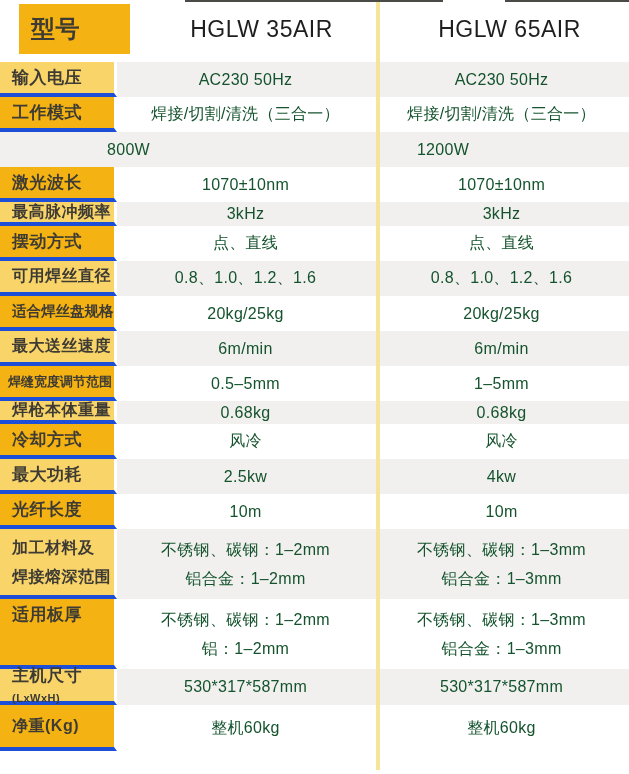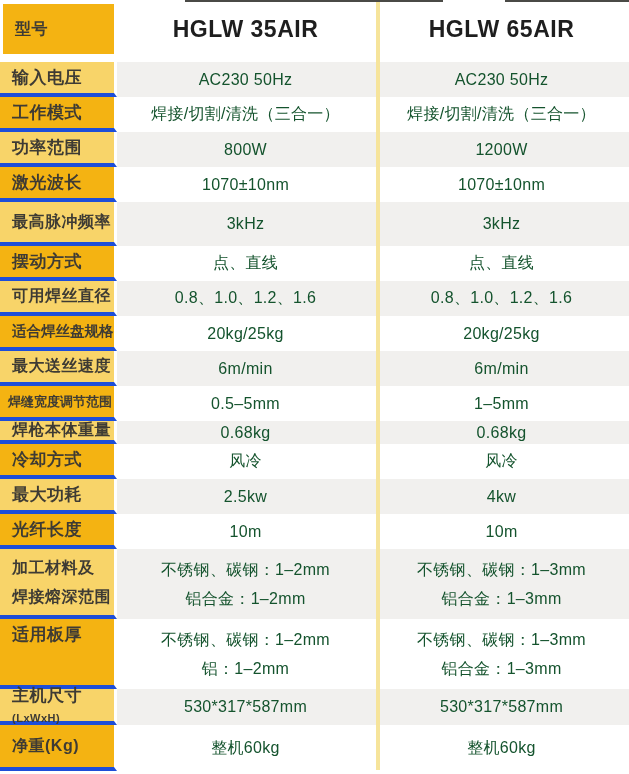--- a/index.html
+++ b/index.html
@@ -35,22 +35,22 @@
   .row.w .val{background:#fff;}
   .multi{justify-content:space-evenly;}
   .line{line-height:1.2;}
   .sz-md{font-size:16px;}
   .sz-sm{font-size:14.5px;letter-spacing:0;}
   .sz-xs{font-size:13px;letter-spacing:0;padding-left:8px;}
   .label-top{justify-content:flex-start;padding-top:4px;}
   .suffix{font-size:11px;font-weight:700;}
   
   .hrow{height:50px;margin-bottom:8px;}
-  .hrow .label{border-bottom:none;margin-left:3px;width:114px;font-size:16px;}
-  .hval{font-size:23px;font-weight:700;color:#1e1e1e;letter-spacing:.5px;}
+  .hrow .label{border-bottom:none;margin-left:19px;width:114px;font-size:24px;}
+  .hval{font-size:23px;font-weight:400;color:#1e1e1e;letter-spacing:.5px;}
   
   .divider{position:absolute;left:376px;top:0;width:4px;height:770px;background:var(--divider);}
   
   .edge{position:absolute;top:0;height:2px;background:#4a4a46;}
   .e1{left:185px;width:258px;}
   .e2{left:505px;width:124px;}
 </style>
 </head>
 <body>
 
@@ -71,34 +71,31 @@
         <div class="val c2">AC230 50Hz</div>
       </div>
       <div class="row w" style="height: 35px;">
         <div class="label">
           <div><span>工作模式</span></div>
         </div>
         <div class="val c1">焊接/切割/清洗（三合一）</div>
         <div class="val c2">焊接/切割/清洗（三合一）</div>
       </div>
       <div class="row g" style="height: 35px;">
-        <div class="label">
-          <div><span>功率范围</span></div>
-        </div>
         <div class="val c1">800W</div>
         <div class="val c2">1200W</div>
       </div>
       <div class="row w" style="height: 35px;">
         <div class="label">
           <div><span>激光波长</span></div>
         </div>
         <div class="val c1">1070±10nm</div>
         <div class="val c2">1070±10nm</div>
       </div>
-      <div class="row g" style="height: 44px;">
+      <div class="row g" style="height: 24px;">
         <div class="label sz-md">
           <div><span>最高脉冲频率</span></div>
         </div>
         <div class="val c1">3kHz</div>
         <div class="val c2">3kHz</div>
       </div>
       <div class="row w" style="height: 35px;">
         <div class="label">
           <div><span>摆动方式</span></div>
         </div>

